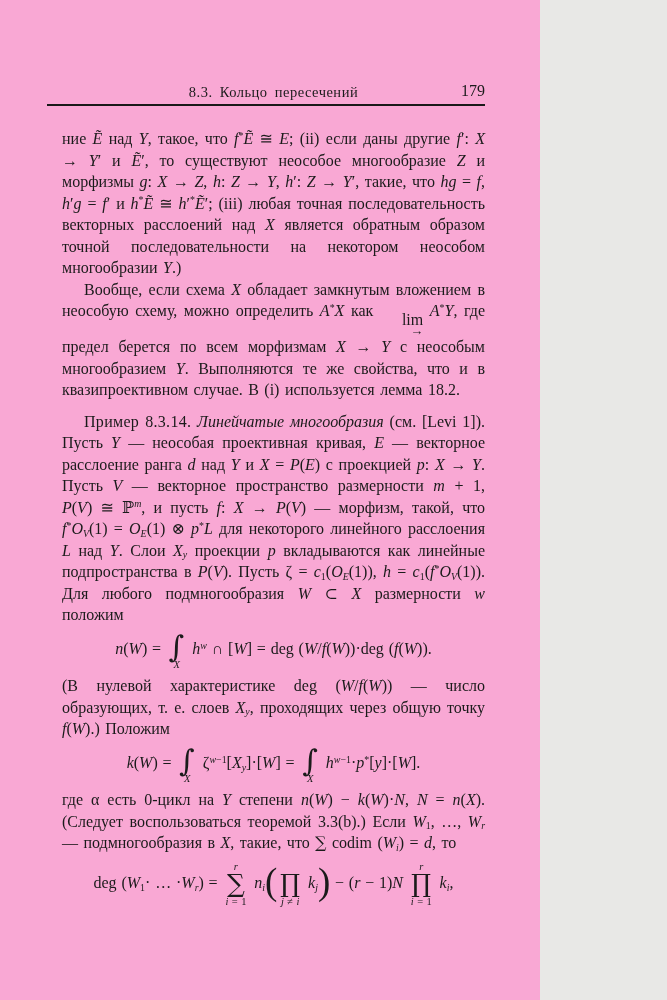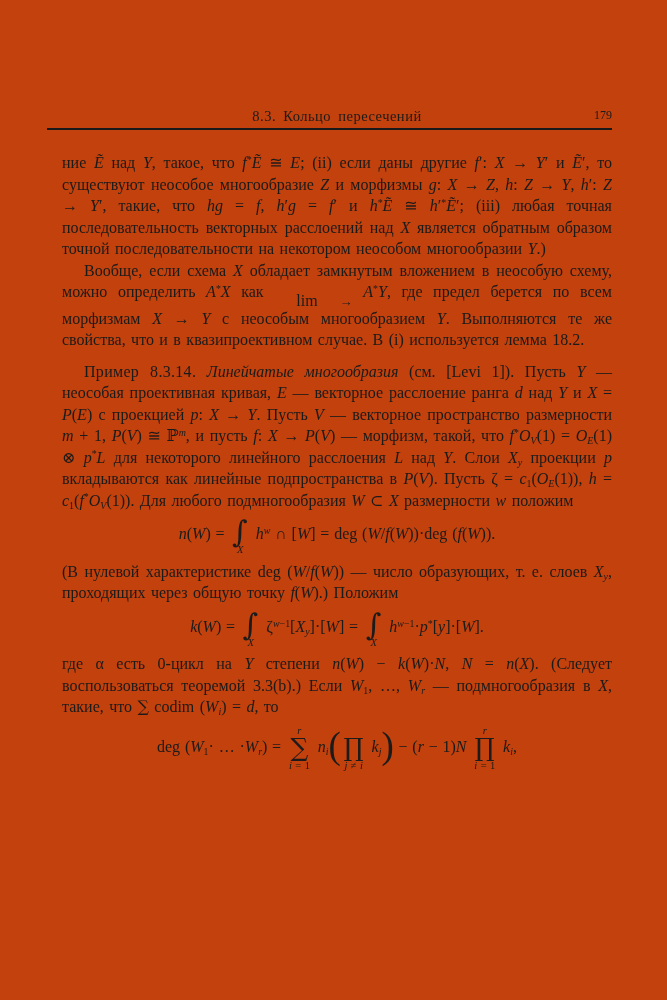--- a/index.html
+++ b/index.html
@@ -1,31 +1,31 @@
 <!DOCTYPE html>
 <html><head>
 <meta charset="utf-8">
 <style>
   html,body{margin:0;padding:0;}
   body{background:#e8e8e6;}
   .page{
     position:relative;
-    width:667px;height:1000px;
-    background:#c2410c;
+    width:540px;height:1000px;
+    background:#f9a8d4;
     color:#1b1b1b;
     font-family:"Liberation Serif","DejaVu Serif",serif;
     font-size:16px;
     line-height:21.5px;
     overflow:hidden;
     box-sizing:border-box;
-    padding:108px 55px 0 62px;
+    padding:84px 55px 0 62px;
   }
   .header{position:relative;text-align:center;font-size:14.5px;line-height:16px;}
   .running-title{letter-spacing:0.5px;word-spacing:3px;}
-  .page-number{position:absolute;right:0;top:-1px;font-size:12px;}
+  .page-number{position:absolute;right:0;top:-1px;font-size:16px;}
   .rule{border-bottom:2.5px solid #191919;margin:4px 0 0 -15px;width:calc(100% + 15px);}
   .body{margin-top:22px;text-align:justify;word-spacing:0.09em;}
   p{margin:0;}
   p.indent{text-indent:22px;}
   p.noindent{text-indent:0;}
   p.example{text-indent:22px;margin-top:10px;}
   .formula{text-align:center;margin:7px 0 7px 0;word-spacing:0.05em;white-space:nowrap;}
   sup{font-size:0.62em;line-height:0;position:relative;vertical-align:baseline;top:-0.55em;}
   sub{font-size:0.62em;line-height:0;position:relative;vertical-align:baseline;top:0.28em;}
   i{font-style:italic;}
@@ -35,21 +35,21 @@
   .intstack{display:inline-flex;flex-direction:column;align-items:center;vertical-align:middle;line-height:1;margin:0 3px;position:relative;top:2px;}
   .intstack .intglyph{font-size:30px;line-height:0.8;font-family:"DejaVu Serif","DejaVu Sans",serif;}
   .intstack .intlimit{font-size:10.5px;line-height:1;margin-top:1px;}
   
   .bigop{display:inline-flex;flex-direction:column;align-items:center;vertical-align:middle;line-height:1;margin:0 3px;font-style:normal;}
   .bigop .op{font-size:25px;line-height:0.95;font-family:"DejaVu Serif","DejaVu Sans",serif;}
   .bigop .lim{font-size:10.5px;line-height:1.1;min-height:11px;}
   
   .bp{font-size:37px;font-weight:300;vertical-align:middle;line-height:0;position:relative;top:-2px;font-family:"Liberation Serif",serif;}
   
-  .limstack{display:inline-flex;flex-direction:row;align-items:flex-end;line-height:0.8;vertical-align:-9px;font-style:normal;}
+  .limstack{display:inline-flex;flex-direction:column;align-items:flex-end;line-height:0.8;vertical-align:-9px;font-style:normal;}
   .limstack .limarrowglyph{font-size:13px;line-height:0.8;margin-top:-1px;}
 </style>
 </head>
 <body>
 
 <div class="page">
   <div class="header">
     <span class="running-title">8.3. Кольцо пересечений</span>
     <span class="page-number">179</span>
   </div>

